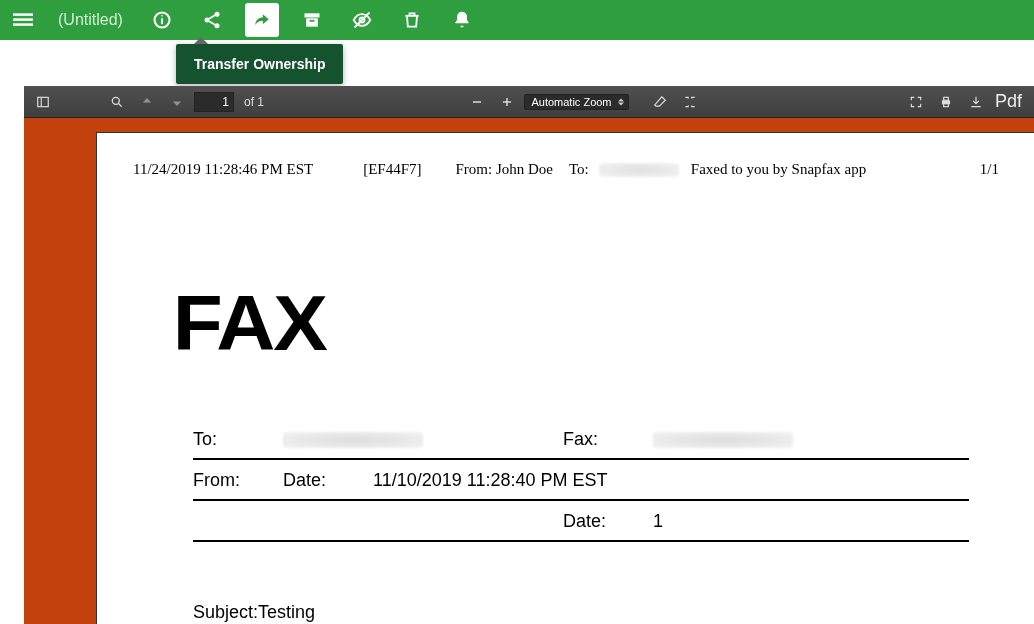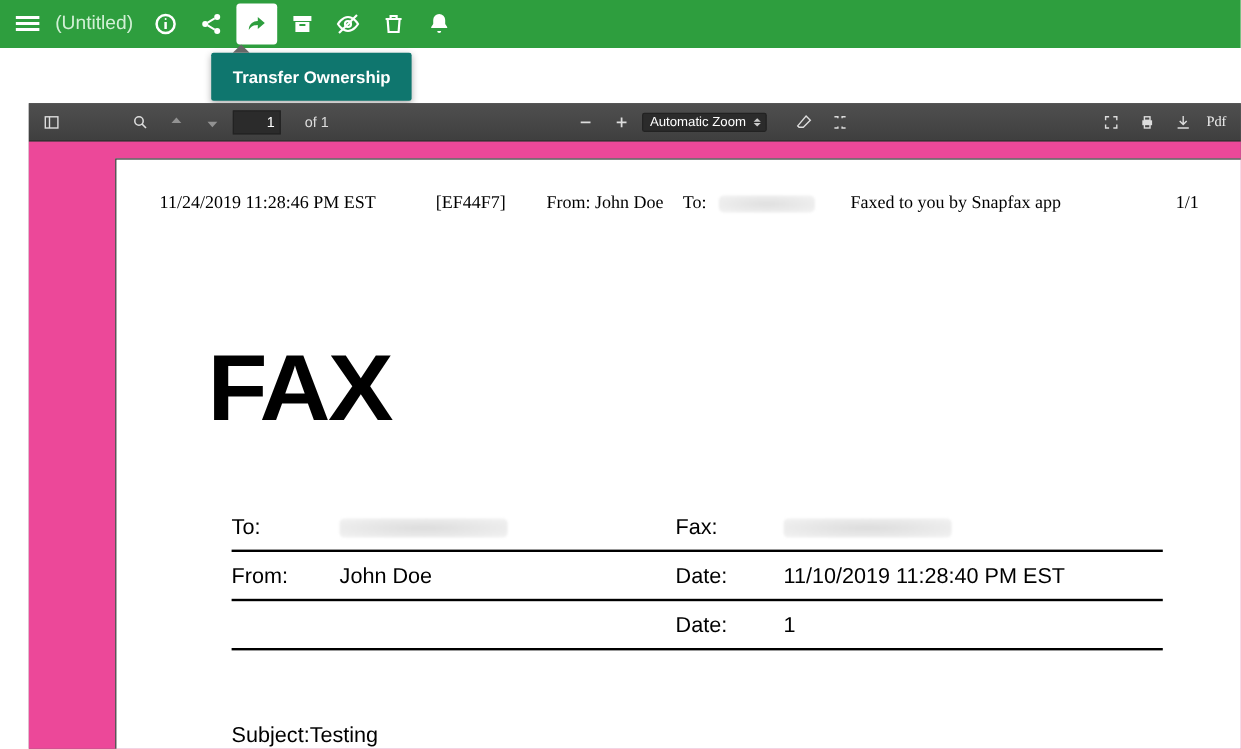--- a/index.html
+++ b/index.html
@@ -5,42 +5,42 @@
   * { box-sizing: border-box; margin: 0; padding: 0; }
   html, body { width: 1034px; height: 624px; font-family: Arial, sans-serif; overflow: hidden; background: #fff; }
 
   
   .topbar {
     background: #2e9e3e;
     height: 40px;
     display: flex;
     align-items: center;
     padding: 0 6px;
-    gap: 4px;
+    gap: 16px;
   }
   .topbar .icon-btn {
     width: 34px; height: 34px;
     display: inline-flex; align-items: center; justify-content: center;
     color: #fff; cursor: pointer; border-radius: 3px;
     position: relative;
   }
   .topbar .icon-btn.active {
     background: #fff; color: #2e9e3e;
   }
   .topbar .title {
     color: #d2f0d6; font-size: 16px; margin: 0 6px 0 2px;
   }
   .topbar svg { width: 20px; height: 20px; }
 
   
   .tooltip {
     position: absolute;
     top: 44px;
     left: 176px;
-    background: #0f766e;
+    background: #14532d;
     color: #fff;
     font-size: 14px;
     font-weight: bold;
     padding: 12px 18px;
     border-radius: 2px;
     white-space: nowrap;
     box-shadow: 0 2px 6px rgba(0,0,0,.3);
   }
   .tooltip::before {
     content: "";
@@ -75,45 +75,45 @@
     color: #ddd; cursor: pointer; border-radius: 2px;
   }
   .viewer-toolbar .spacer { flex: 1; }
   .viewer-toolbar svg { width: 14px; height: 14px; }
   .page-input {
     width: 40px; height: 20px;
     background: #2b2b2b; color: #fff;
     border: 1px solid #222; text-align: right;
     font-size: 12px; padding: 0 4px;
   }
-  .page-count { color:#ddd; margin-left: 16px; }
+  .page-count { color:#ddd; margin-left: 6px; }
   .zoom-select {
     background: #2b2b2b; color: #fff;
     border: 1px solid #222; font-size: 11px;
     height: 16px; padding: 0 16px 0 6px;
     position: relative;
     display: inline-flex; align-items: center;
     border-radius:2px;
   }
   .zoom-select .caret {
     position: absolute; right: 4px; top: 50%; transform: translateY(-50%);
     display: flex; flex-direction: column; gap:1px;
   }
   .zoom-select .caret span {
     width:0;height:0;border-left:3px solid transparent;border-right:3px solid transparent;
   }
   .zoom-select .caret .up{border-bottom:3px solid #ccc;}
   .zoom-select .caret .down{border-top:3px solid #ccc;}
   .pdf-label {
-    color:#eee; font-size:12px; margin: 0 6px 0 2px; font-family: Liberation Serif, serif;
+    color:#eee; font-size:18px; margin: 0 6px 0 2px;
   }
 
   
   .page-area {
-    flex:1; background:#ec4899; padding: 14px 0 0 72px; overflow:hidden;
+    flex:1; background:#c2410c; padding: 14px 0 0 72px; overflow:hidden;
   }
   .page {
     background:#fff; width: 940px; min-height: 800px;
     border: 1px solid #333;
     font-family: "Times New Roman", serif;
     position: relative;
     padding: 28px 36px;
   }
   .page-header {
     font-size: 15px; color:#000;
@@ -307,40 +307,39 @@
 
   <div class="page-area">
     <div class="page">
       <div class="page-header">
         <span>11/24/2019 11:28:46 PM EST</span>
         <span style="width:30px"></span>
         <span>[EF44F7]</span>
         <span style="margin-left:24px">From: John Doe</span>
         <span style="margin-left:6px">To:</span>
         <span class="redact"></span>
-        <span style="margin-left:20px">Faxed to you by Snapfax app</span>
+        <span style="margin-left:2px">Faxed to you by Snapfax app</span>
         <span class="right">1/1</span>
       </div>
 
       <div class="fax-title">FAX</div>
 
       <div class="fax-grid">
         <div class="fax-row">
           <div class="cell c1">To:</div>
           <div class="cell c2">
               <span class="redact"></span>
             </div>
           <div class="cell c3">Fax:</div>
           <div class="cell c4">
               <span class="redact"></span>
             </div>
         </div>
         <div class="fax-row">
           <div class="cell c1">From:</div>
-          <div class="cell c2">John Doe</div>
           <div class="cell c3">Date:</div>
           <div class="cell c4">11/10/2019 11:28:40 PM EST</div>
         </div>
         <div class="fax-row">
           <div class="cell c1"></div>
           <div class="cell c2"></div>
           <div class="cell c3">Date:</div>
           <div class="cell c4">1</div>
         </div>
       </div>

